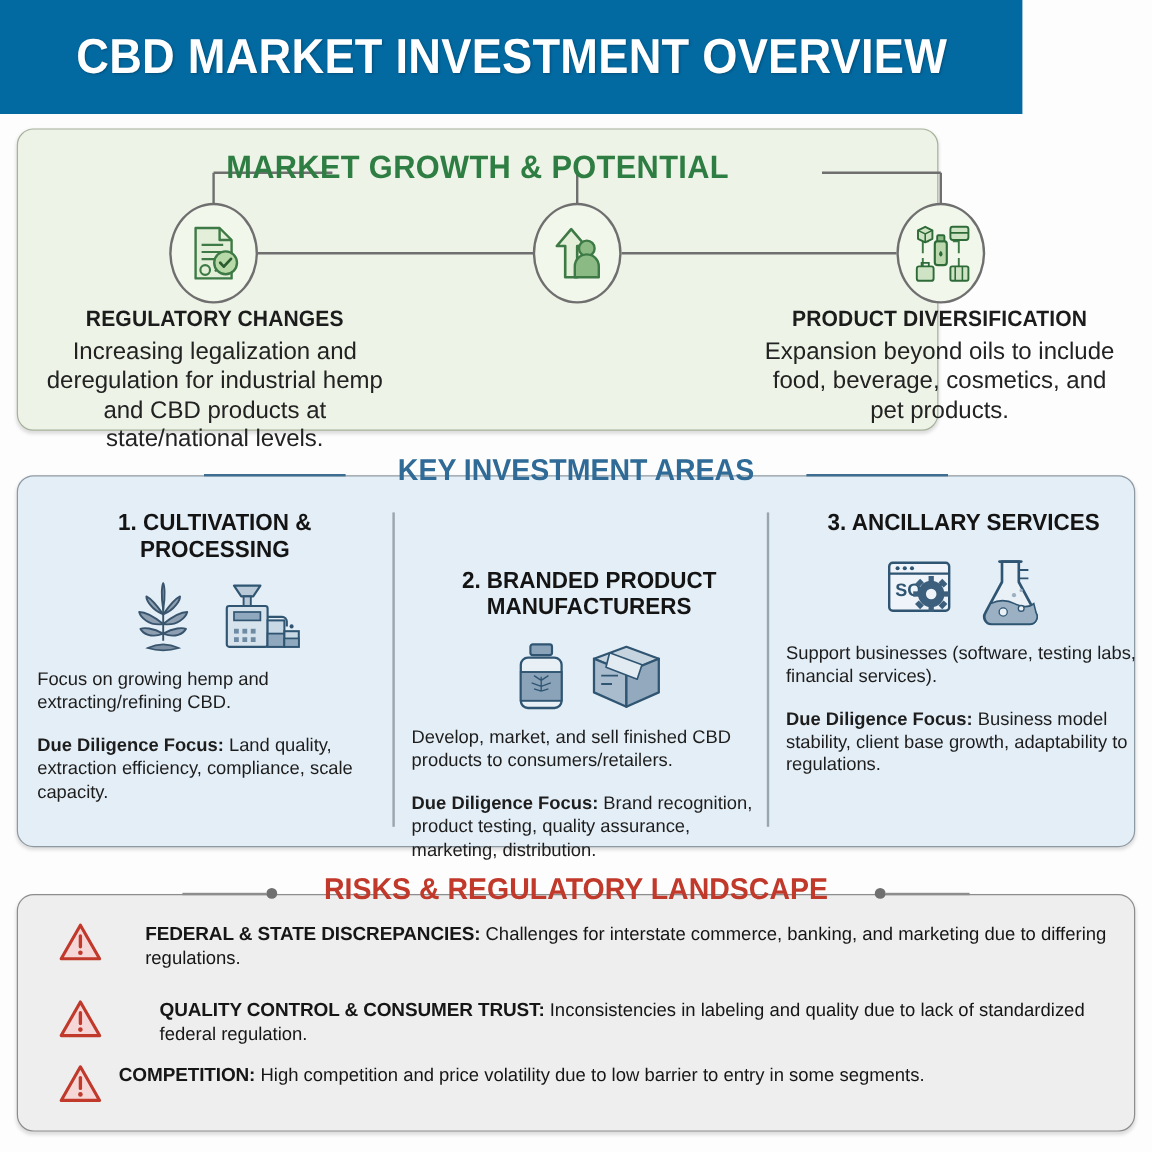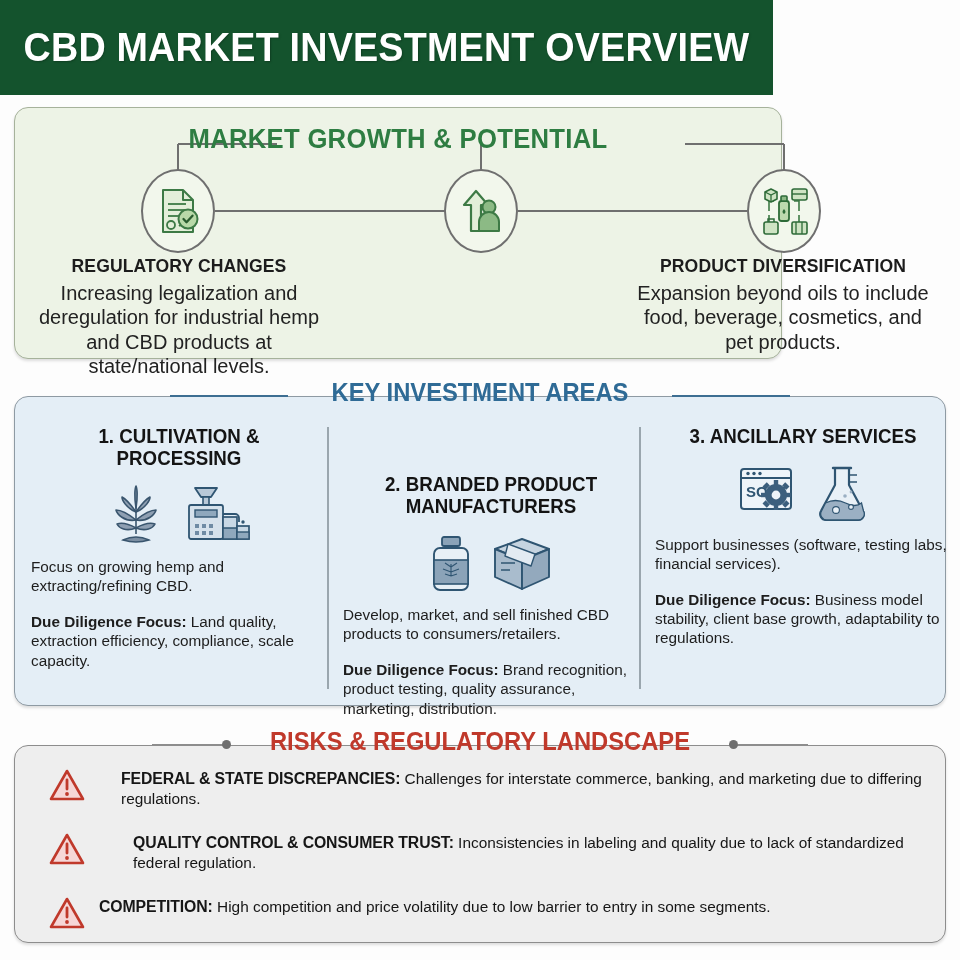--- a/index.html
+++ b/index.html
@@ -6,22 +6,22 @@
   html, body {
     width: 960px; height: 960px;
     background: #ffffff;
     font-family: "Liberation Sans", sans-serif;
     overflow: hidden;
   }
   .page { position: relative; width: 960px; height: 960px; background: #fdfdfd; }
 
   
   .header {
-    position: absolute; left: 0; top: 0; width: 773px; height: 95px;
-    background: #14532d;
+    position: absolute; left: 0; top: 0; width: 852px; height: 95px;
+    background: #0369a1;
     display: flex; align-items: center; justify-content: center;
   }
   .header-title {
     color: #ffffff;
     font-size: 41px;
     font-weight: bold;
     letter-spacing: 0.2px;
     transform: scaleX(0.92);
     text-shadow: 1px 1px 2px rgba(0,0,0,0.25);
     white-space: nowrap;
@@ -128,21 +128,21 @@
   .risk-dot {
     position: absolute; top: 13px; width: 9px; height: 9px;
     border-radius: 50%; background: #6f6f6f;
   }
   .risk-item {
     position: absolute; left: 34px; right: 22px;
     display: flex; align-items: flex-start; gap: 14px;
   }
   .risk-item.r1 { top: 22px; gap: 36px; }
   .risk-item.r2 { top: 86px; gap: 48px; }
-  .risk-item.r3 { top: 150px; }
+  .risk-item.r3 { top: 140px; }
   .risk-text {
     font-size: 15.4px; color: #161616; line-height: 1.25; padding-top: 1px;
   }
   .risk-text .rb { font-weight: bold; font-size: 15.8px; letter-spacing: -0.1px; }
   .warn-icon { flex: 0 0 auto; width: 36px; height: 34px; }
 </style>
 </head>
 <body>
 
 <div class="page">

